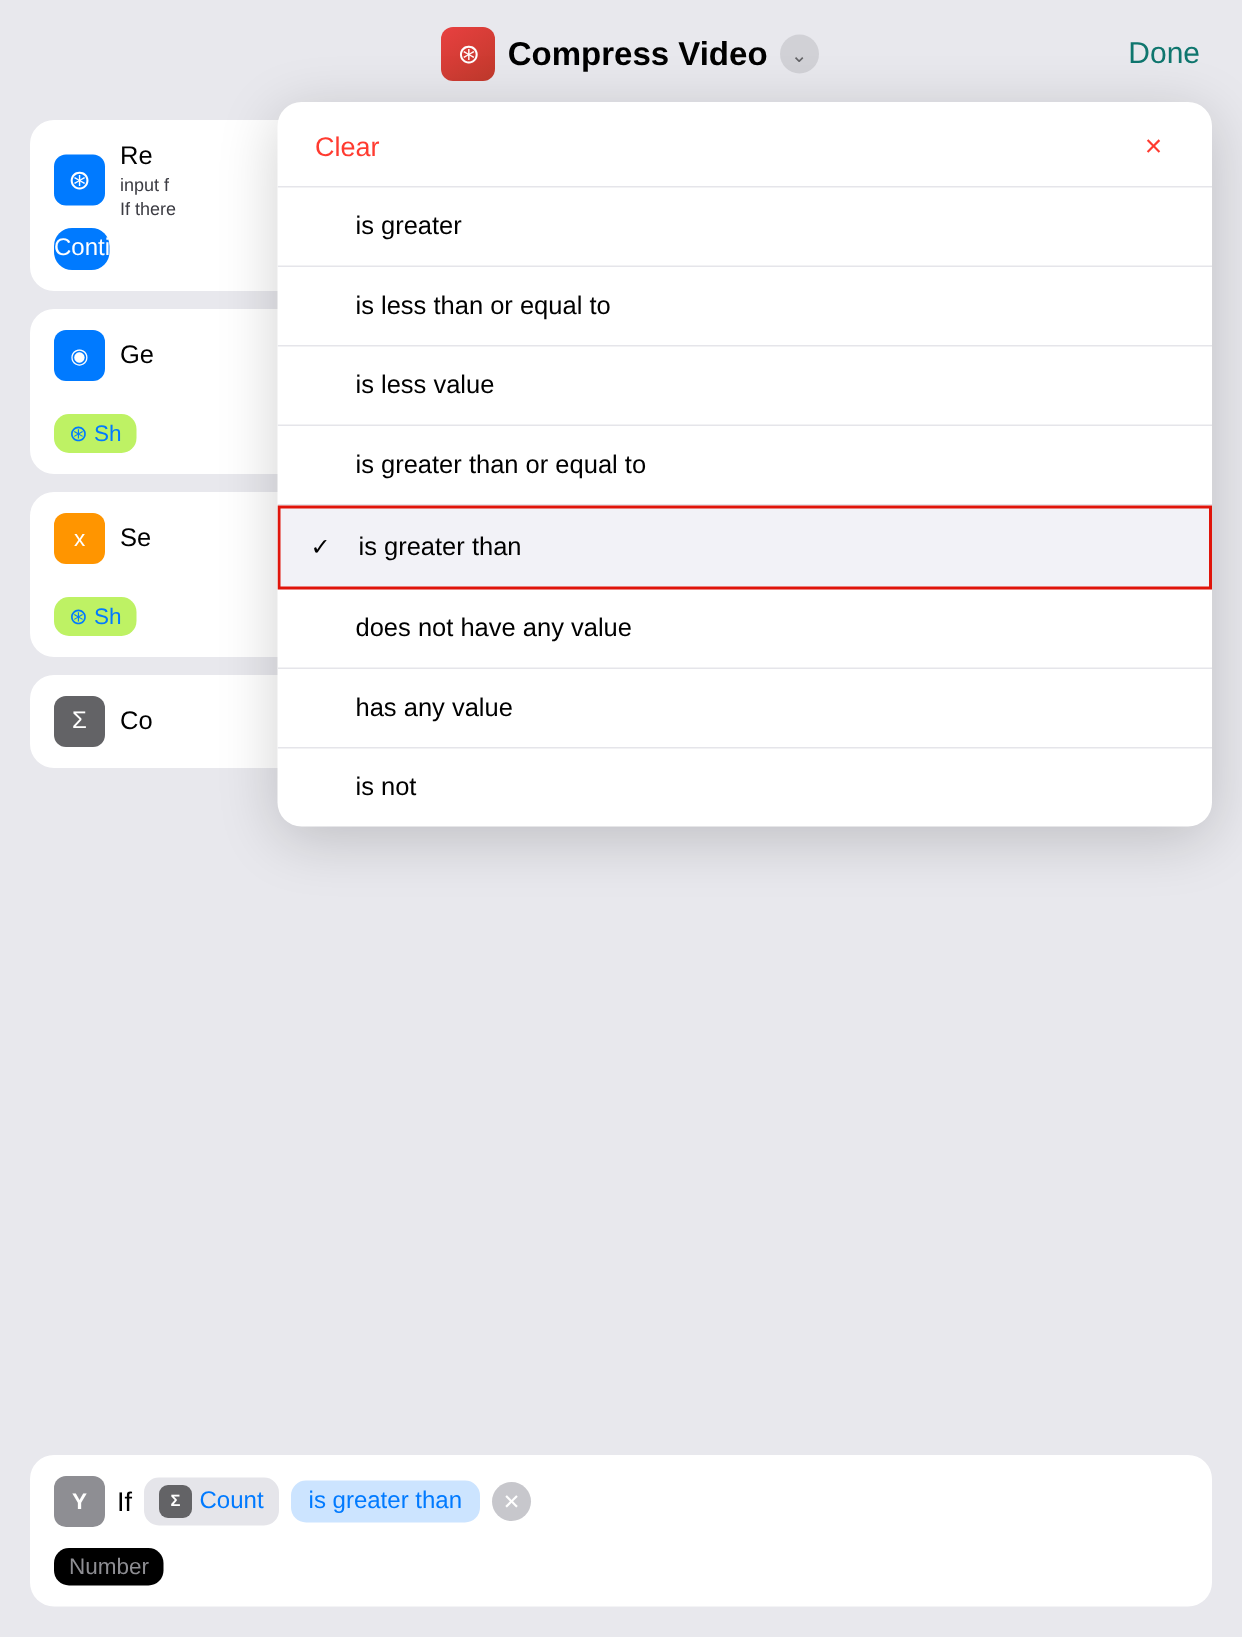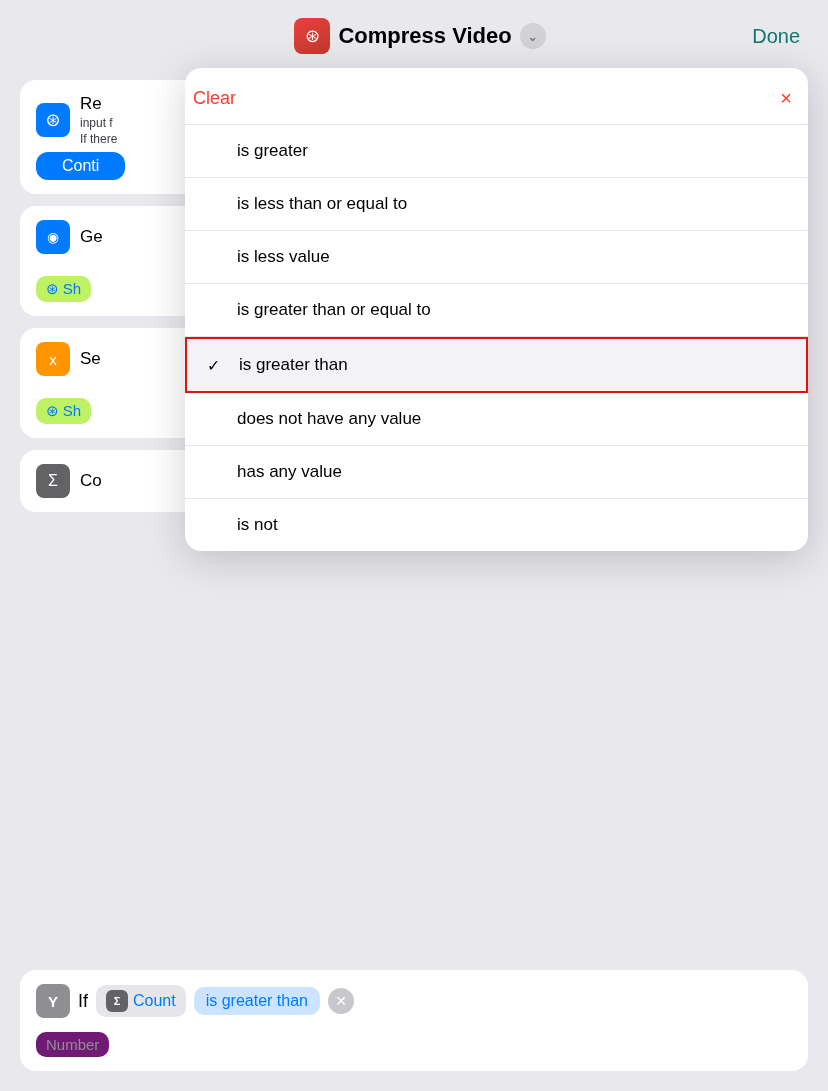--- a/index.html
+++ b/index.html
@@ -108,21 +108,21 @@
     .card-subtext {
       font-size: 12px;
       color: #3c3c43;
       margin-top: 2px;
     }
 
     .card-badge {
       background: #007aff;
       color: white;
       border-radius: 12px;
-      padding: 5px 26px;
+      padding: 5px 0;
       font-size: 16px;
       font-weight: 500;
       display: inline-block;
       margin-top: 6px;
     }
 
     .card-close {
       position: absolute;
       right: 14px;
       top: 50%;
@@ -145,21 +145,21 @@
       background: #bef264;
       border-radius: 10px;
       padding: 4px 10px;
       font-size: 15px;
       color: #007aff;
       margin-top: 22px;
     }
 
     .token-number {
       display: inline-flex;
-      background: #701a75;
+      background: #000000;
       border-radius: 10px;
       padding: 4px 10px;
       font-size: 15px;
       color: #8e8e93;
       margin-top: 6px;
     }
 
     
     .bottom-card {
       position: absolute;
@@ -243,21 +243,21 @@
       border-radius: 16px;
       z-index: 100;
       box-shadow: 0 8px 40px rgba(0,0,0,0.18);
       overflow: hidden;
     }
 
     .dropdown-header {
       display: flex;
       align-items: center;
       justify-content: space-between;
-      padding: 16px 8px 12px;
+      padding: 16px 25px 12px;
       border-bottom: 1px solid #e5e5ea;
     }
 
     .dropdown-clear {
       font-size: 18px;
       font-weight: 500;
       color: #ff3b30;
     }
 
     .dropdown-close-x {

